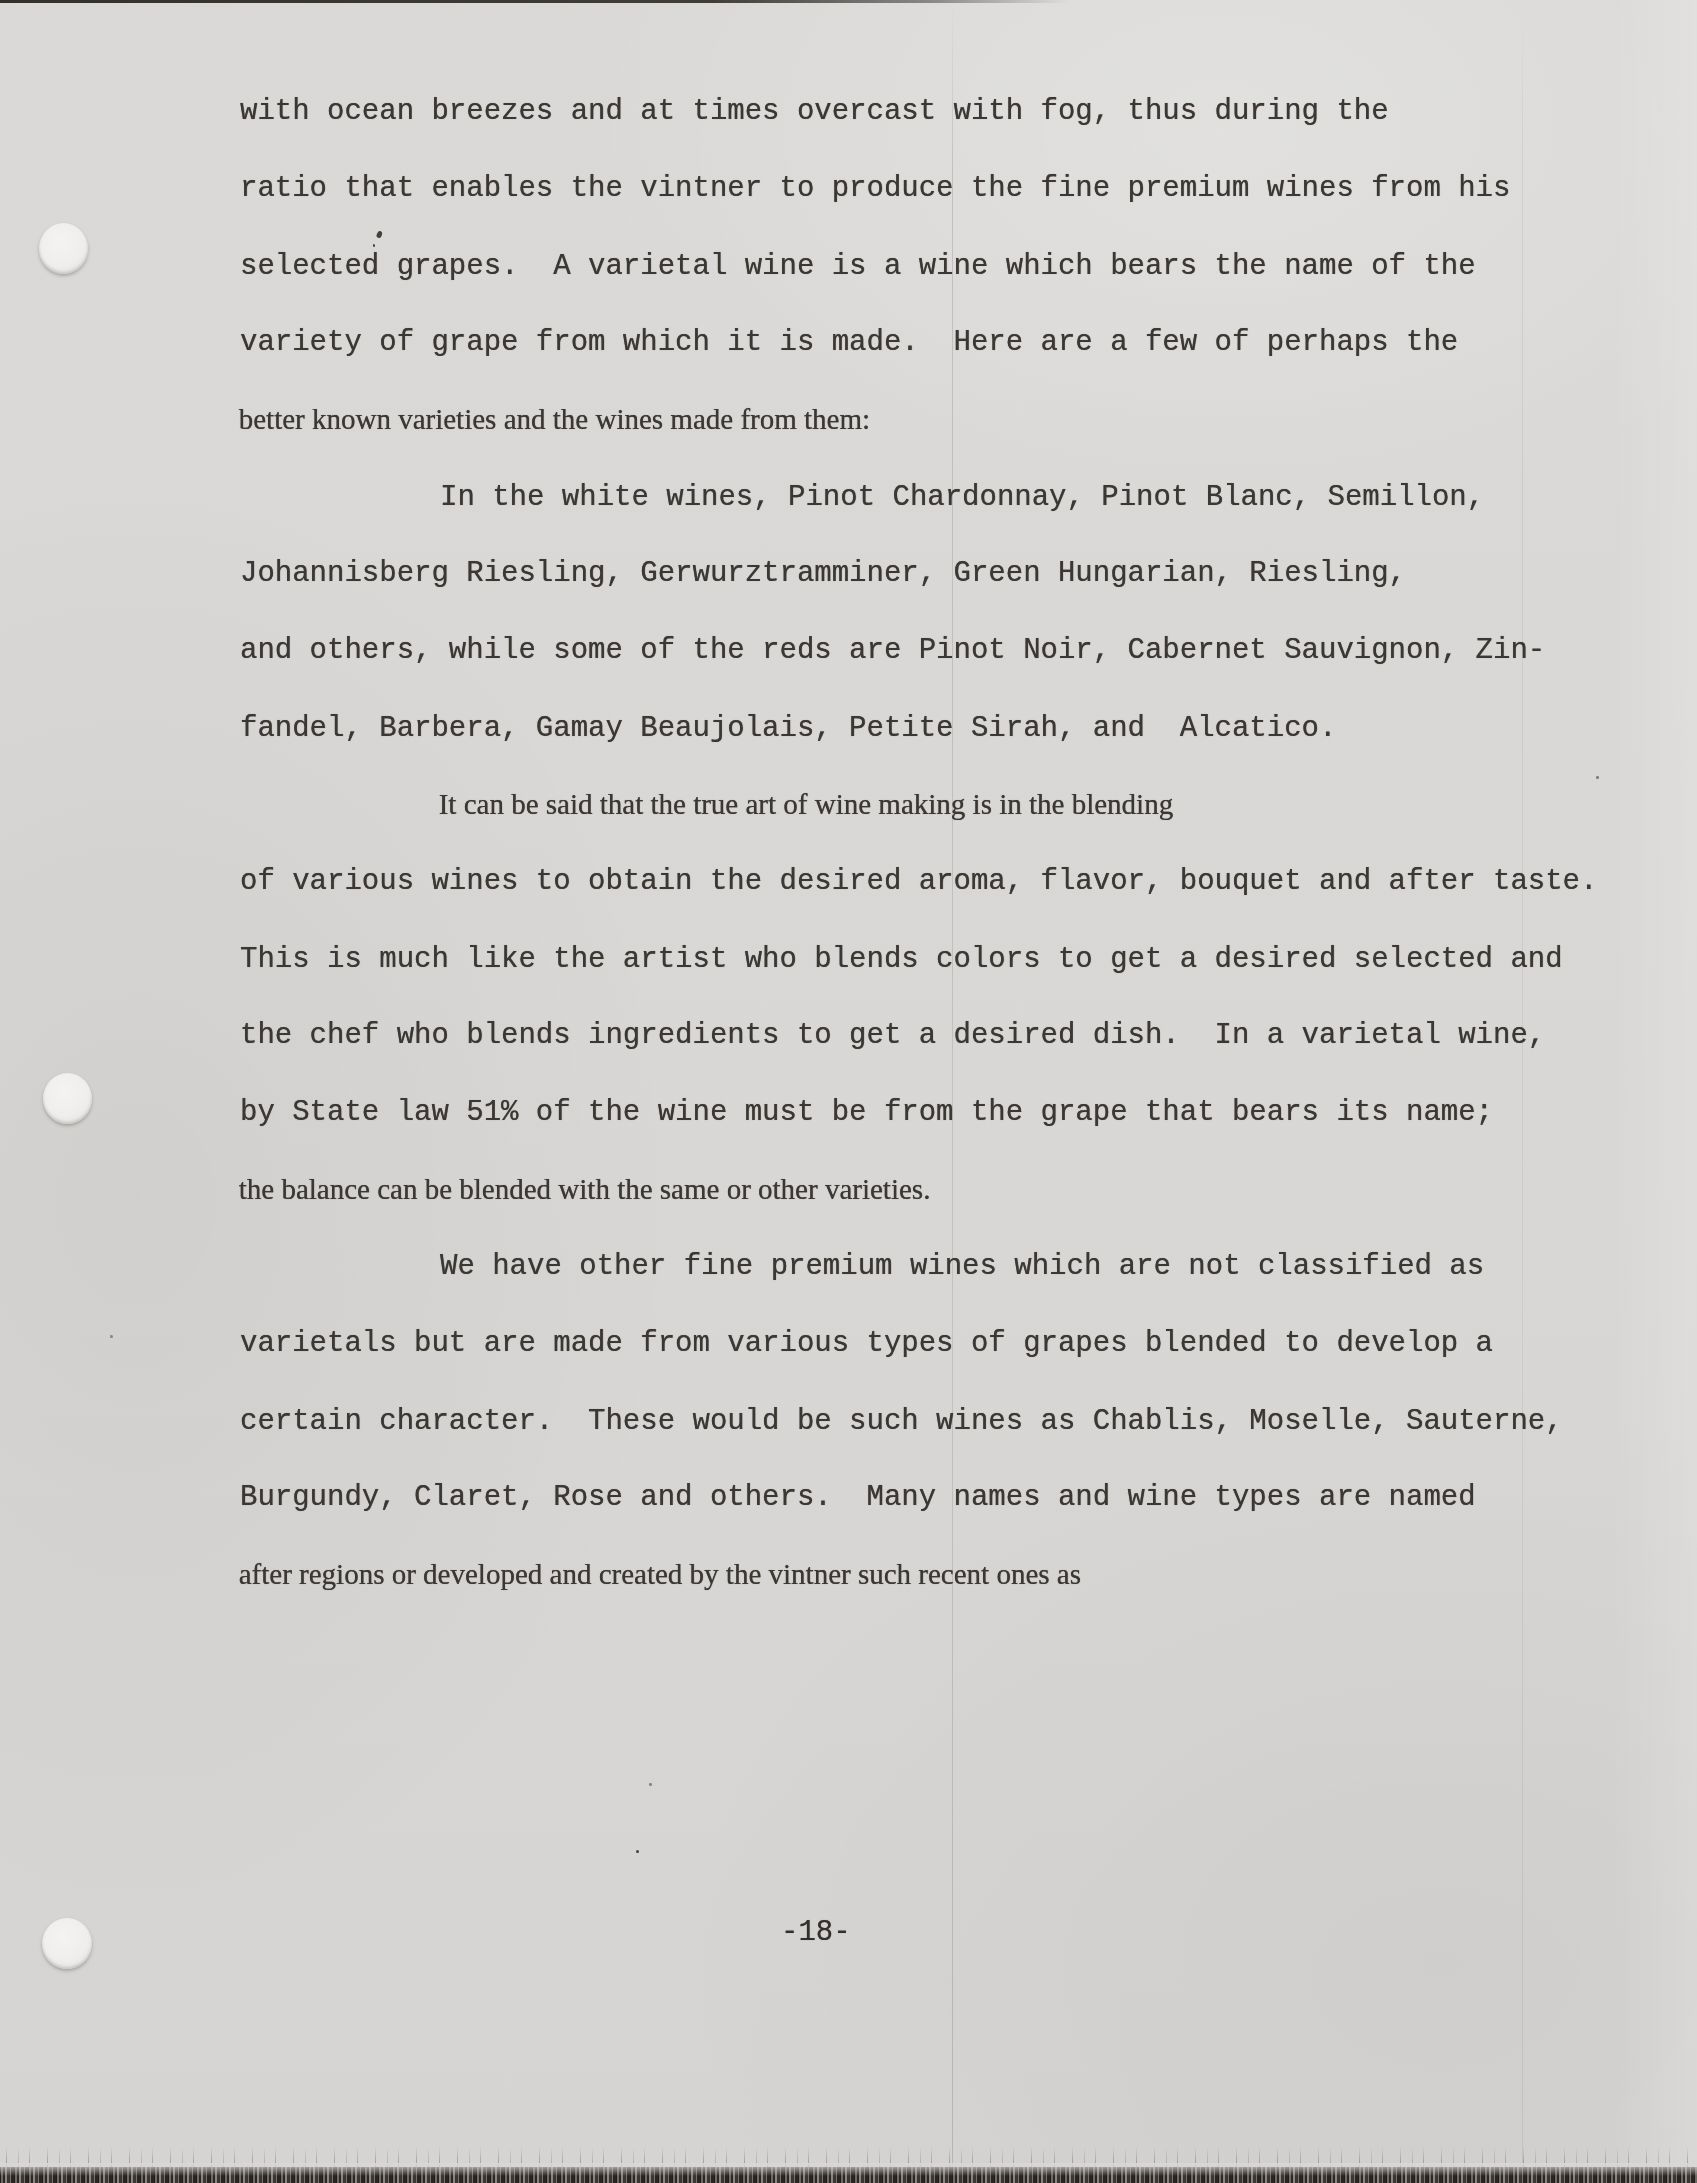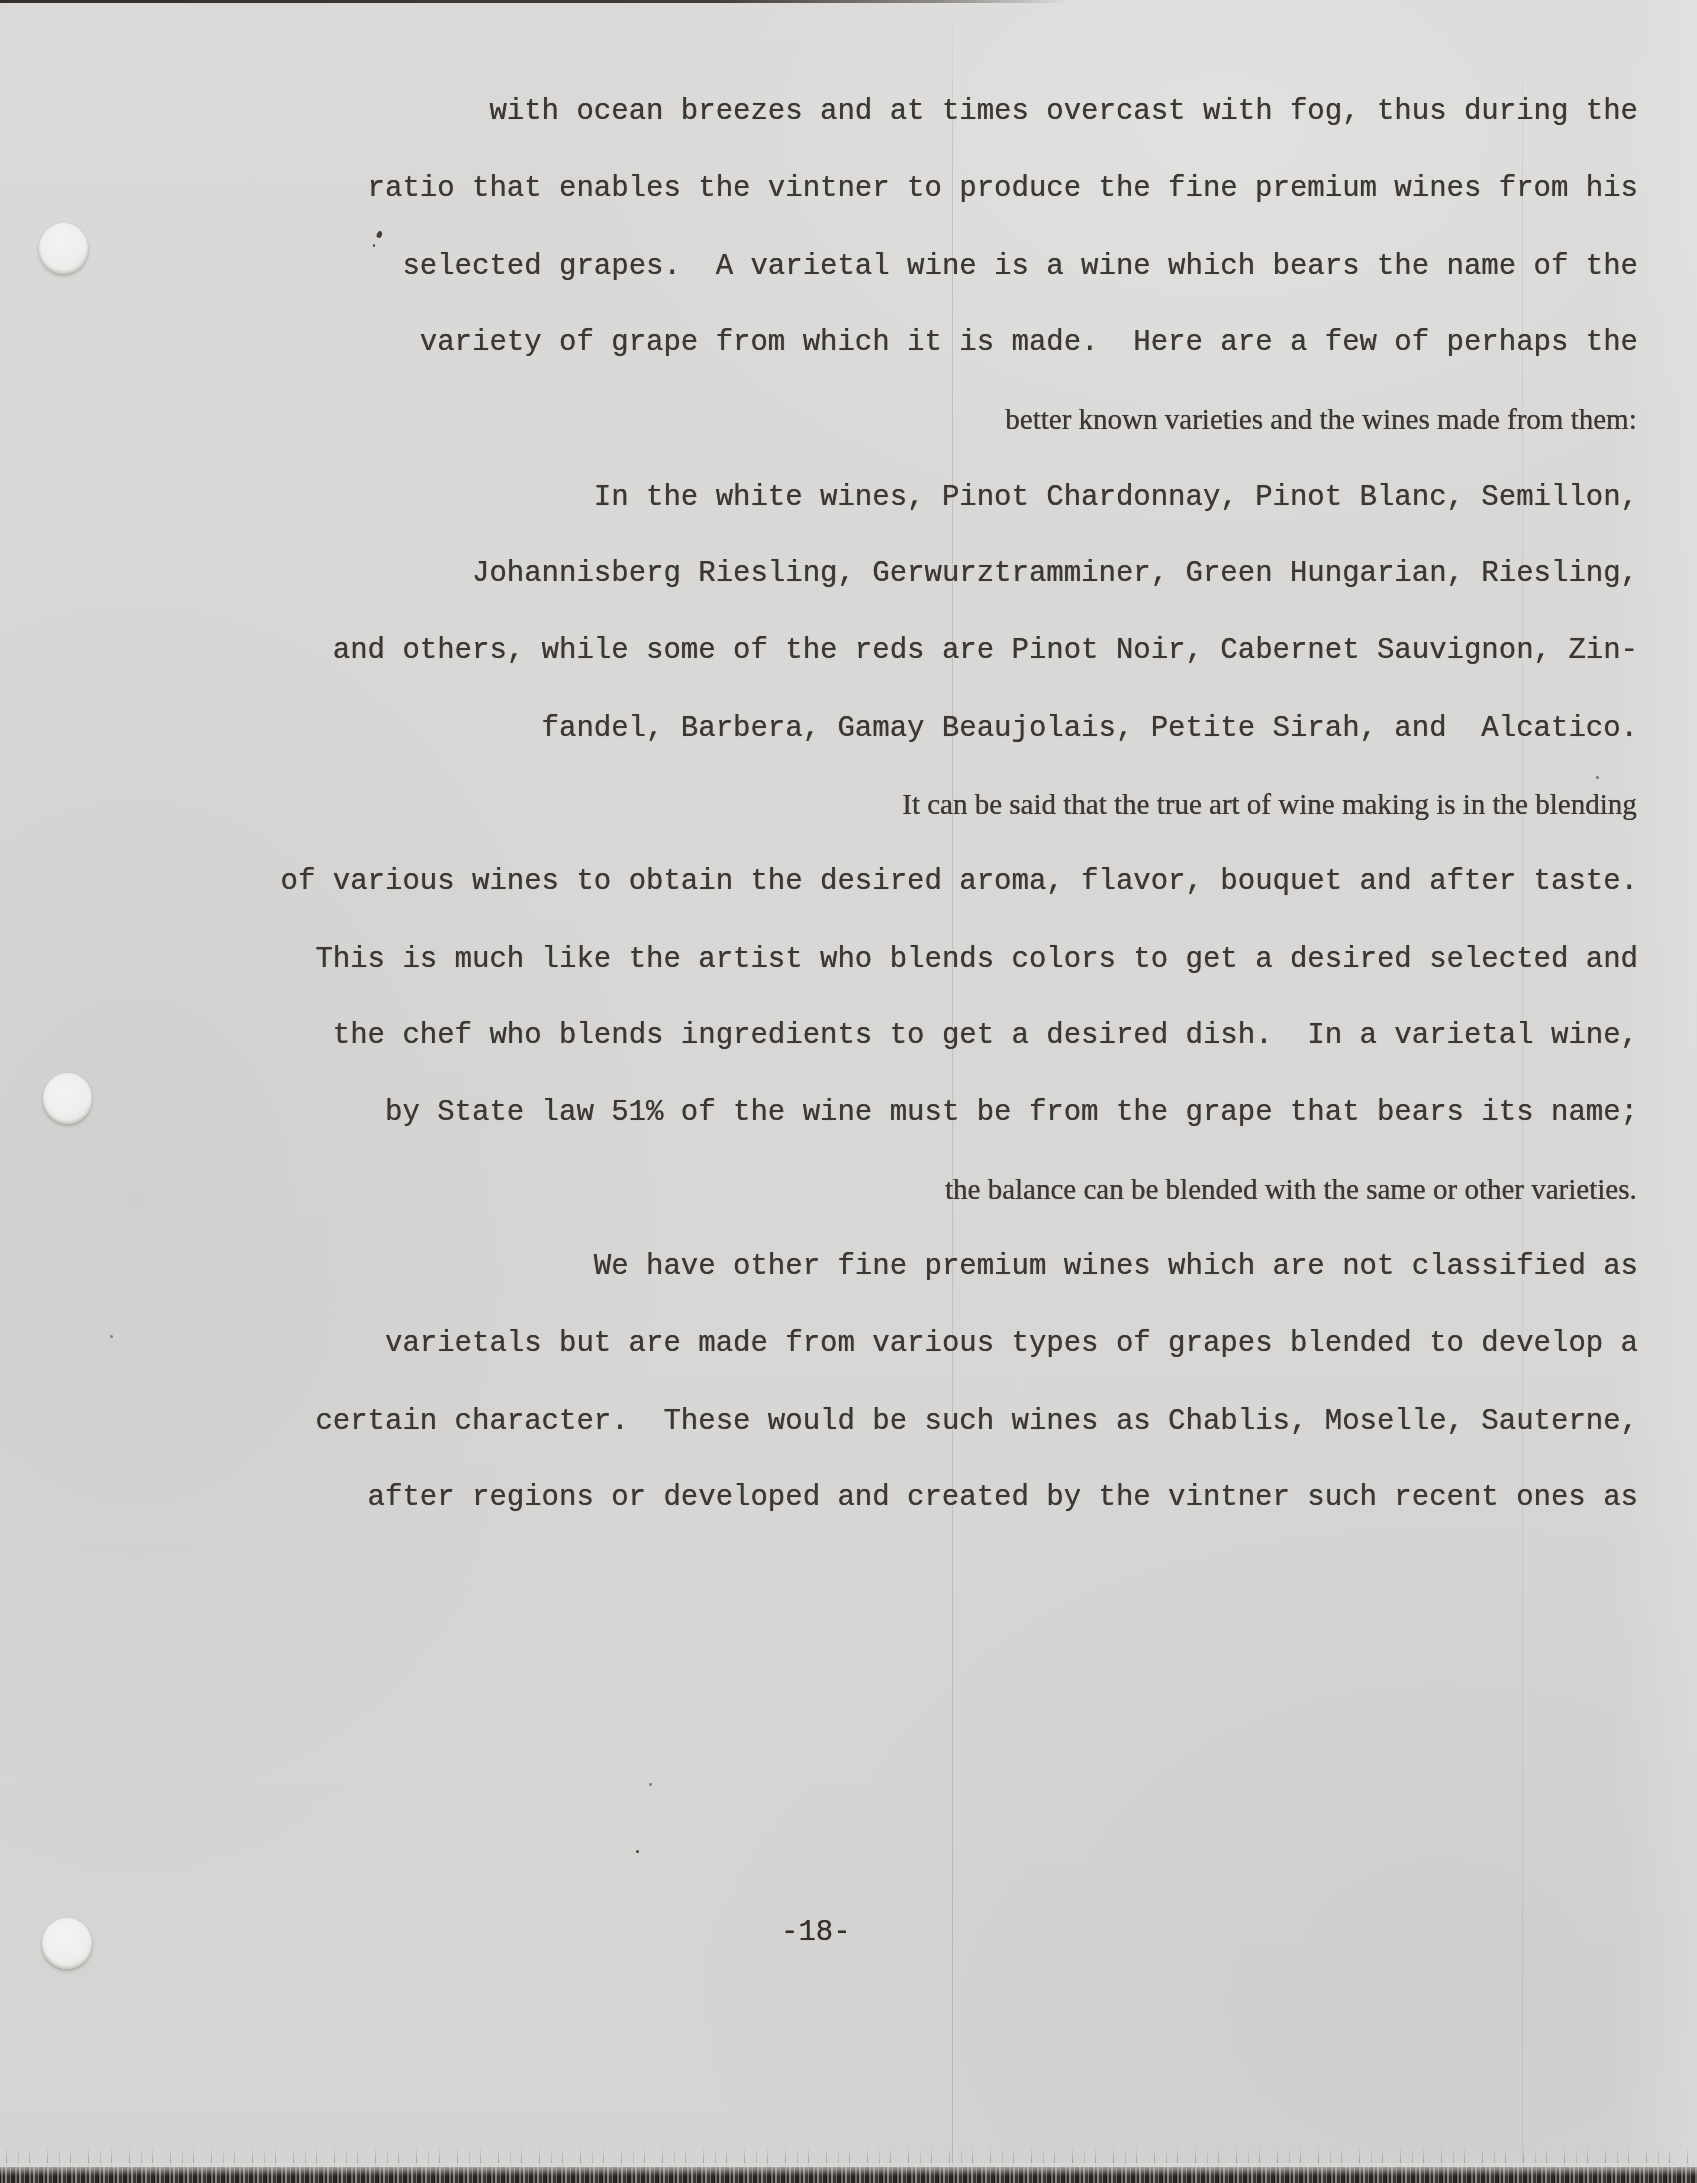--- a/index.html
+++ b/index.html
@@ -9,21 +9,20 @@
     overflow:hidden;
     font-family:"Liberation Mono","DejaVu Sans Mono",monospace;
   }
   .page{
     position:relative;width:1697px;height:2183px;
     background:
       radial-gradient(932px 599px at 72% 6%, rgba(255,255,255,0.20), rgba(255,255,255,0) 70%),
       radial-gradient(799px 1065px at 8% 55%, rgba(0,0,0,0.035), rgba(0,0,0,0) 70%),
       radial-gradient(1065px 799px at 85% 90%, rgba(0,0,0,0.03), rgba(0,0,0,0) 75%),
       linear-gradient(180deg,#dad9d7 0%, #d8d7d5 55%, #d5d4d2 100%);
-    text-align: right;
   }
   
   .typed{
     position:absolute;left:240px;top:73px;width:1398px;
     font-size:29px;line-height:77px;
     color:#3b3733;
     text-shadow:0 0 0.7px rgba(48,44,40,0.65), 0.4px 0.4px 0 rgba(48,44,40,0.22);
     letter-spacing:0px;
   }
   .line{white-space:pre;height:77px;}
@@ -115,20 +114,21 @@
       <div class="line">fandel, Barbera, Gamay Beaujolais, Petite Sirah, and  Alcatico.</div>
       <div class="line indent">It can be said that the true art of wine making is in the blending</div>
       <div class="line">of various wines to obtain the desired aroma, flavor, bouquet and after taste.</div>
       <div class="line">This is much like the artist who blends colors to get a desired selected and</div>
       <div class="line">the chef who blends ingredients to get a desired dish.  In a varietal wine,</div>
       <div class="line">by State law 51% of the wine must be from the grape that bears its name;</div>
       <div class="line">the balance can be blended with the same or other varieties.</div>
       <div class="line indent">We have other fine premium wines which are not classified as</div>
       <div class="line">varietals but are made from various types of grapes blended to develop a</div>
       <div class="line">certain character.  These would be such wines as Chablis, Moselle, Sauterne,</div>
+      <div class="line">Burgundy, Claret, Rose and others.  Many names and wine types are named</div>
       <div class="line">after regions or developed and created by the vintner such recent ones as</div>
     </div>
 
   <div class="page-number">-18-</div>
 
   <div class="speck s1"></div>
   <div class="speck s2"></div>
   <div class="speck s3"></div>
   <div class="speck s4"></div>
   <div class="speck s5"></div>

